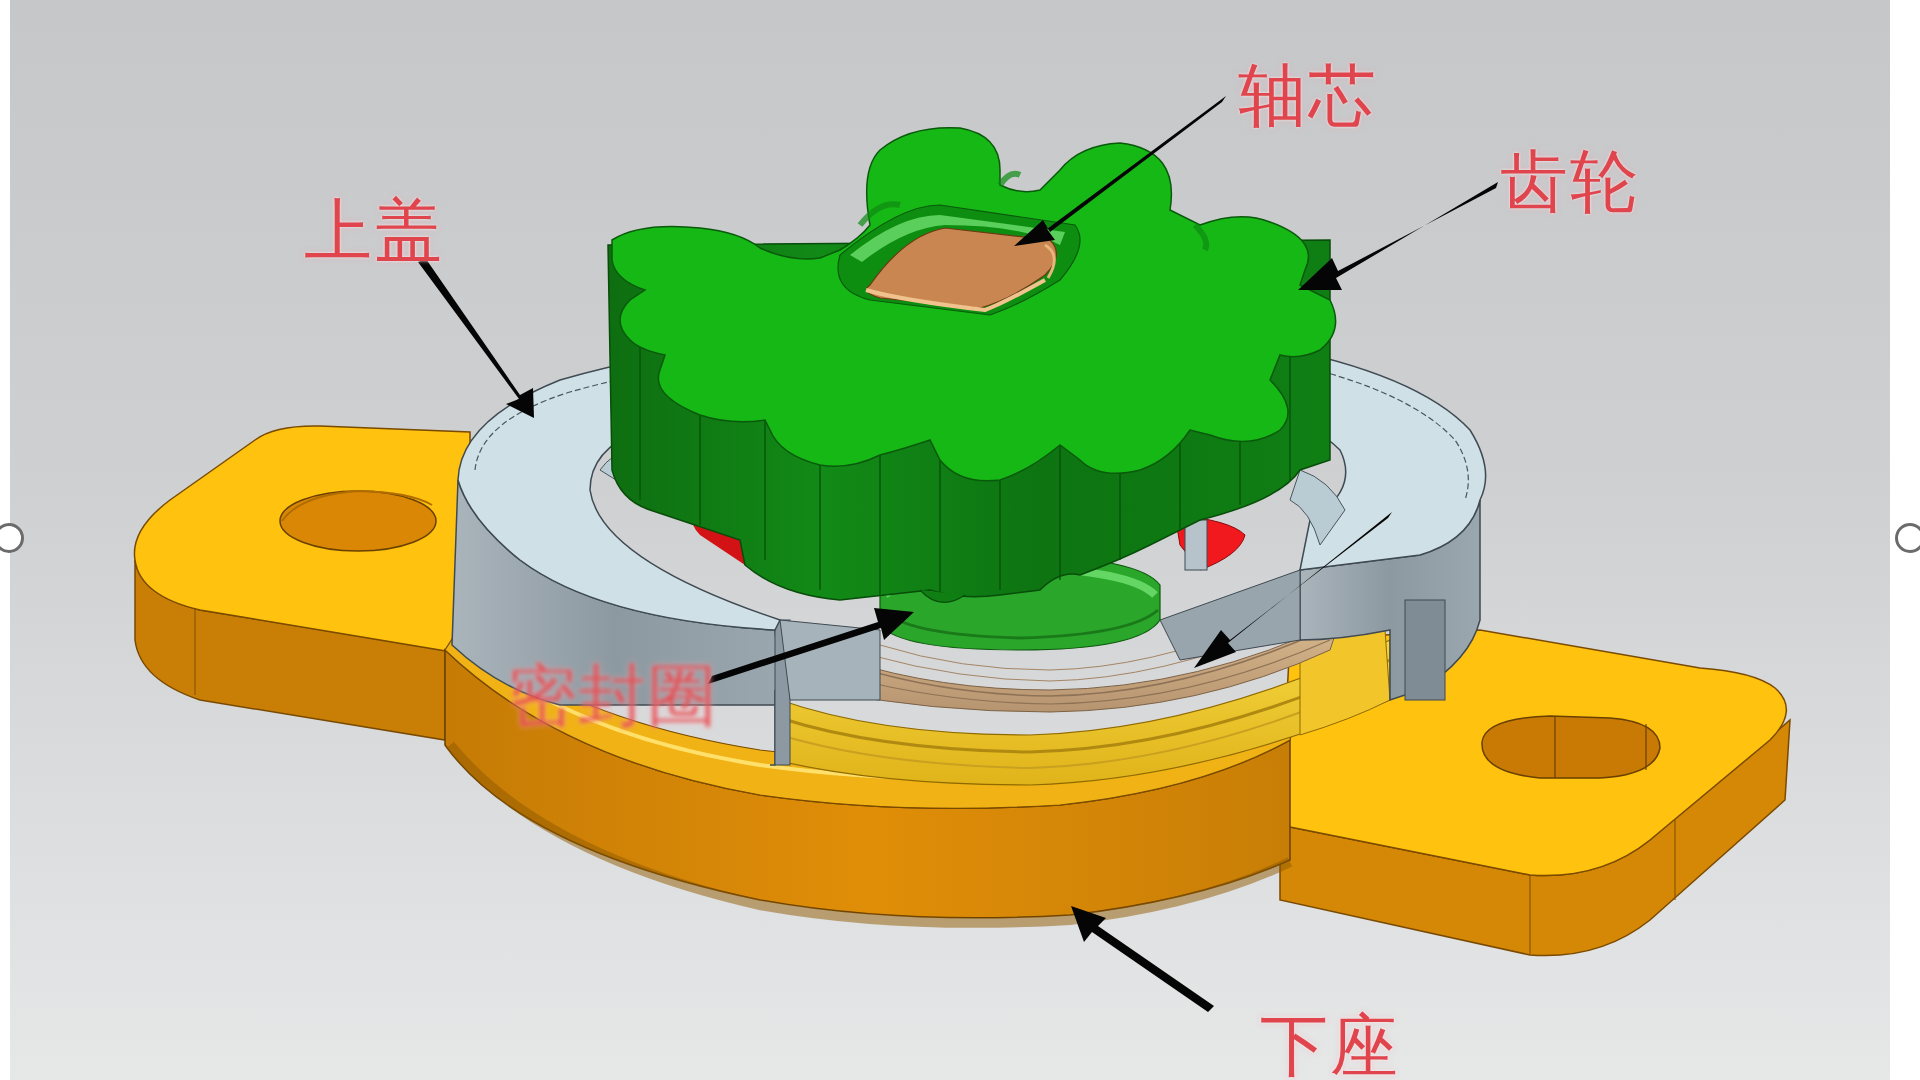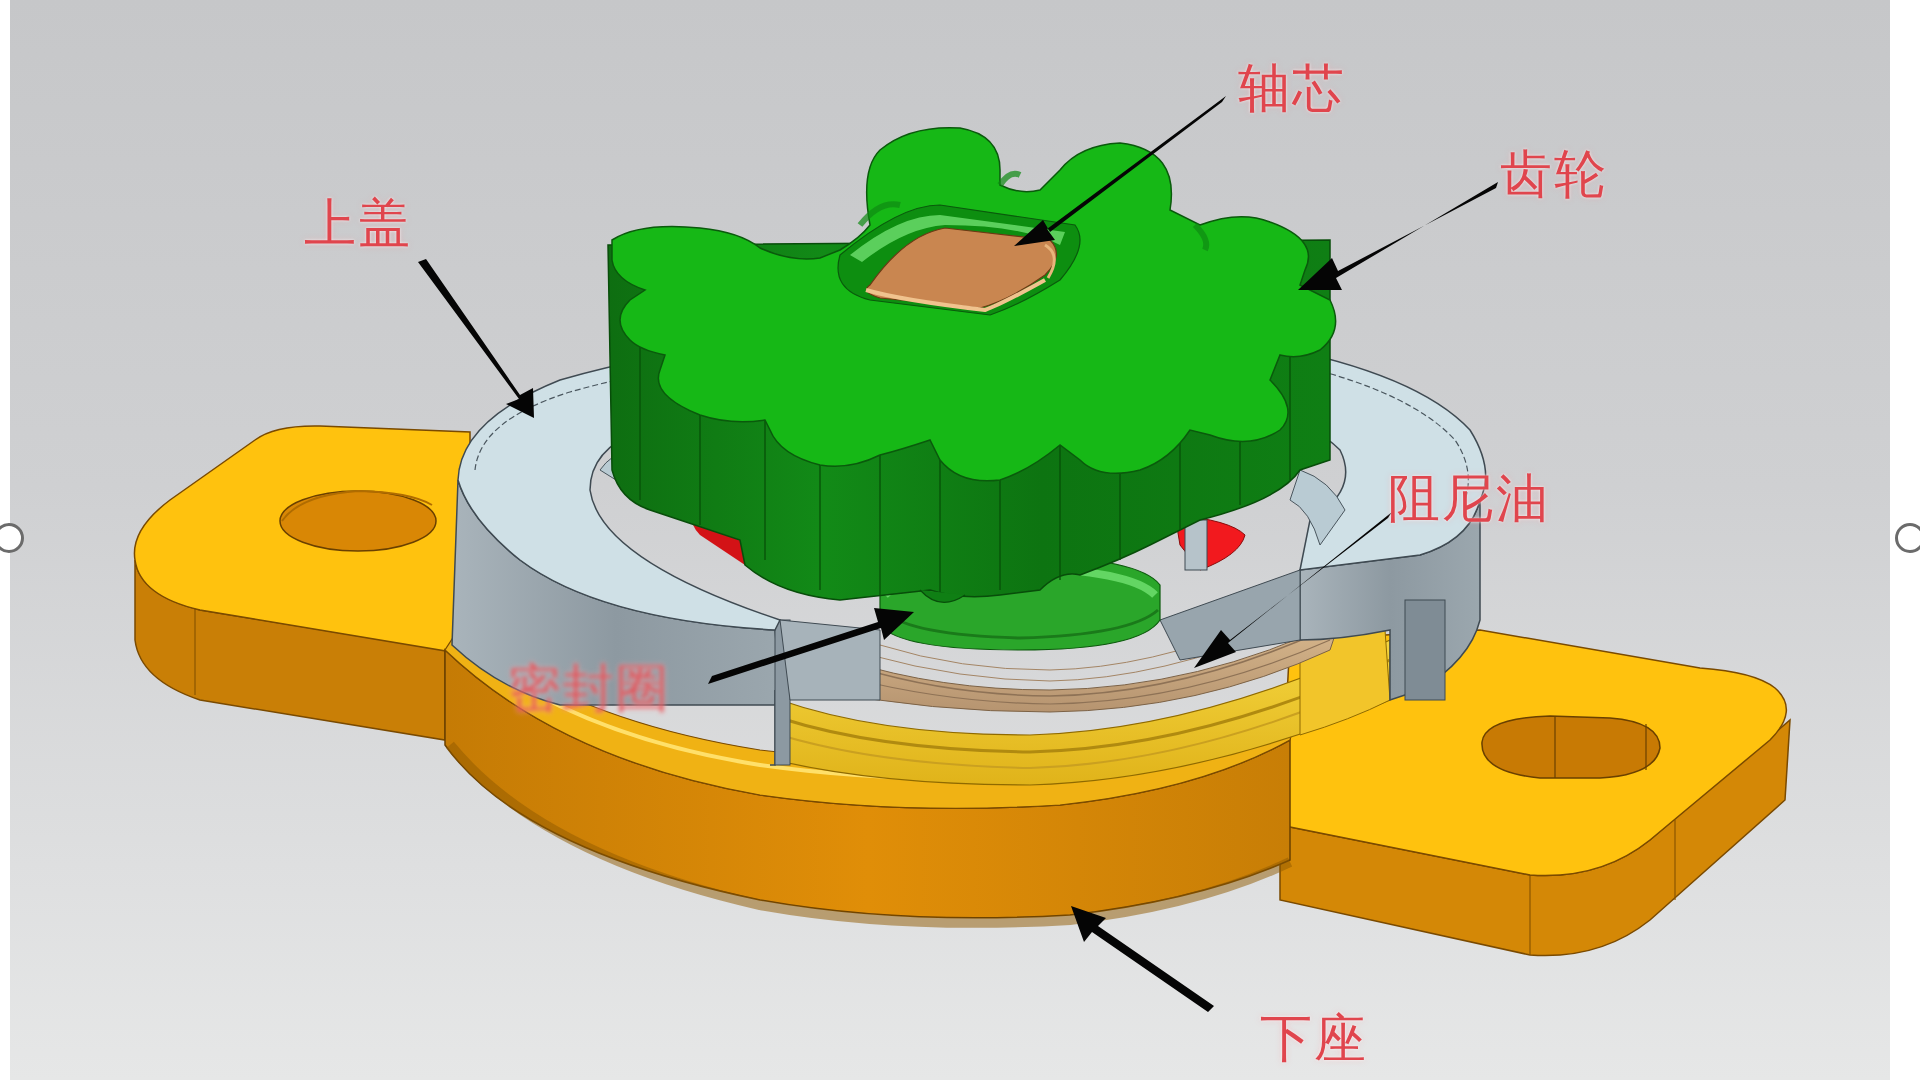--- a/index.html
+++ b/index.html
@@ -11,21 +11,21 @@
   #canvas {
     position: absolute; left: 10px; top: 0; width: 1880px; height: 1080px;
     background: linear-gradient(180deg, #c6c7c9 0%, #cfd0d2 45%, #dedfe0 80%, #e6e7e7 100%);
     overflow: hidden;
   }
   #canvas svg { position: absolute; left: -10px; top: 0; }
   .label {
     position: absolute;
     color: #e0454d;
     font-family: "DejaVu Sans", sans-serif;
-    font-size: 52px;
+    font-size: 68px;
     line-height: 1;
     letter-spacing: 2px;
     white-space: nowrap;
     text-shadow: 0 0 3px rgba(255,255,255,0.8), 0 0 6px rgba(255,140,150,0.35);
   }
   .label.blurred { color: #e74a50; filter: blur(2.2px); opacity: 0.9; }
   .handle {
     position: absolute; width: 30px; height: 30px; border-radius: 50%;
     background: #ffffff; border: 3px solid #6b6b6b; box-sizing: border-box;
   }
@@ -185,19 +185,18 @@
 
       <polygon points="708,684 712,676 878,622 874,608 914,612 884,640 881,628"></polygon>
 
       <polygon points="1214,1006 1208,1012 1092,932 1084,942 1071,906 1106,918 1098,926"></polygon>
     </g>
   </svg>
 
   <div class="label" style="left:282px; top:197px;margin-left:12px;">上盖</div>
   <div class="label" style="left:1228px; top:62px;">轴芯</div>
   <div class="label" style="left:1490px; top:148px;text-align:right;">齿轮</div>
-  <div class="label" style="left:1378px; top:472px;">阻尼油</div>
   <div class="label blurred" style="left:498px; top:662px;">密封圈</div>
   <div class="label" style="left:1250px; top:1012px;">下座</div>
 </div>
 
 <div class="handle" style="left:-6px; top:523px;"></div>
 <div class="handle" style="left:1895px; top:523px;"></div>
 
 </body></html>

